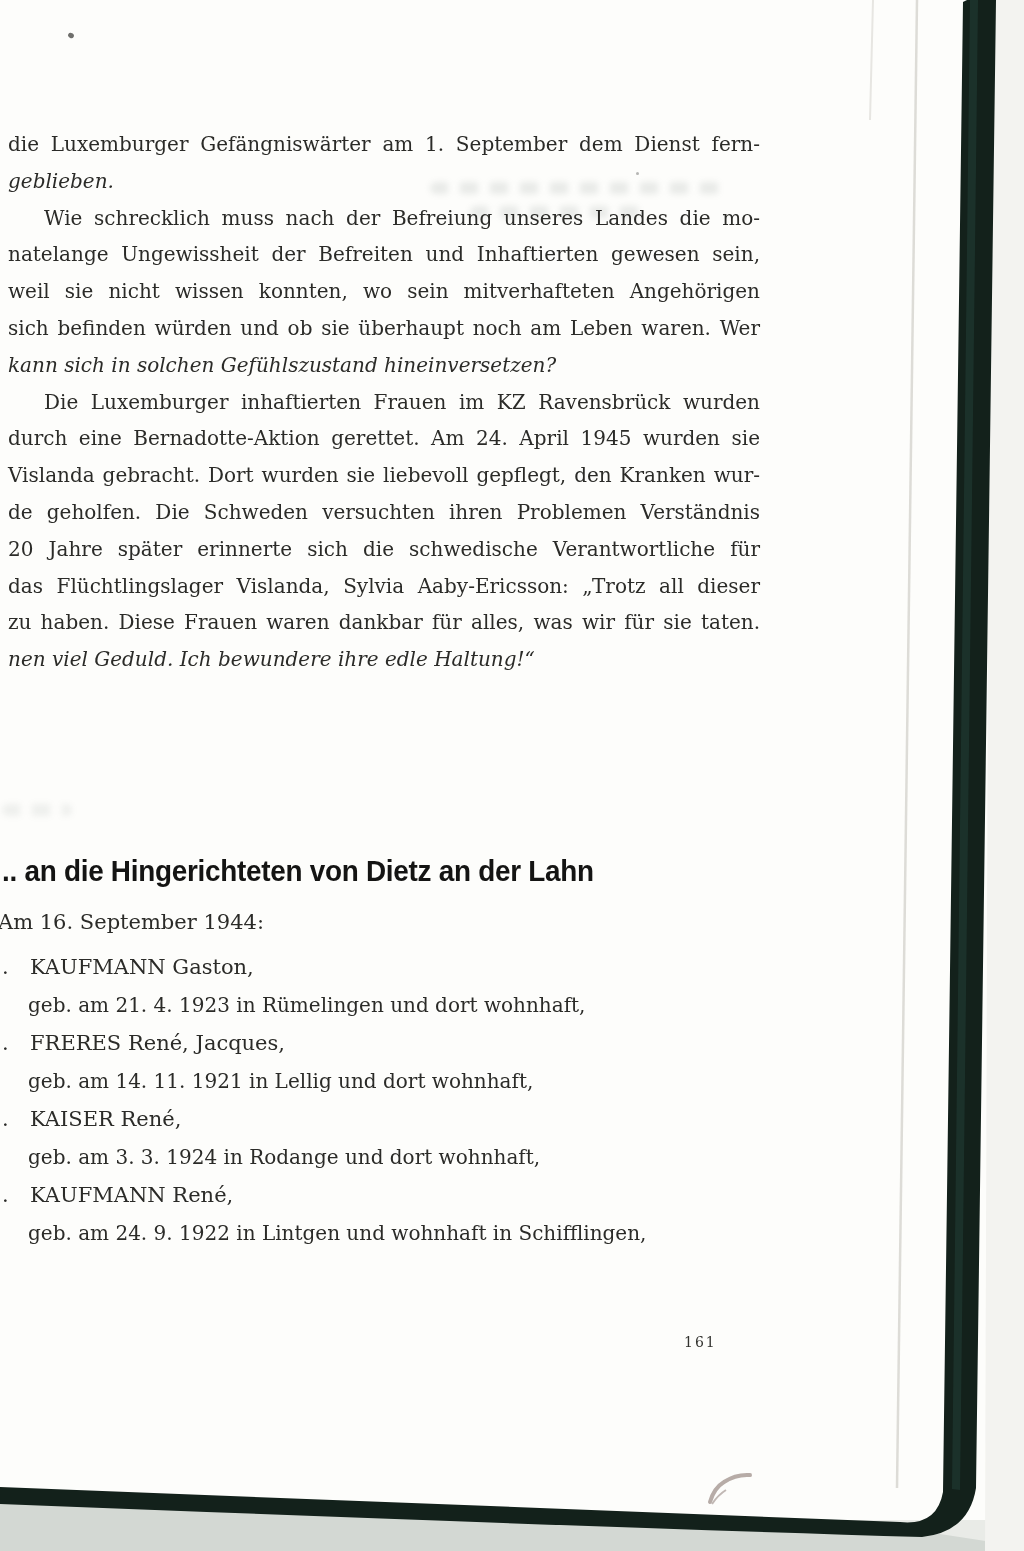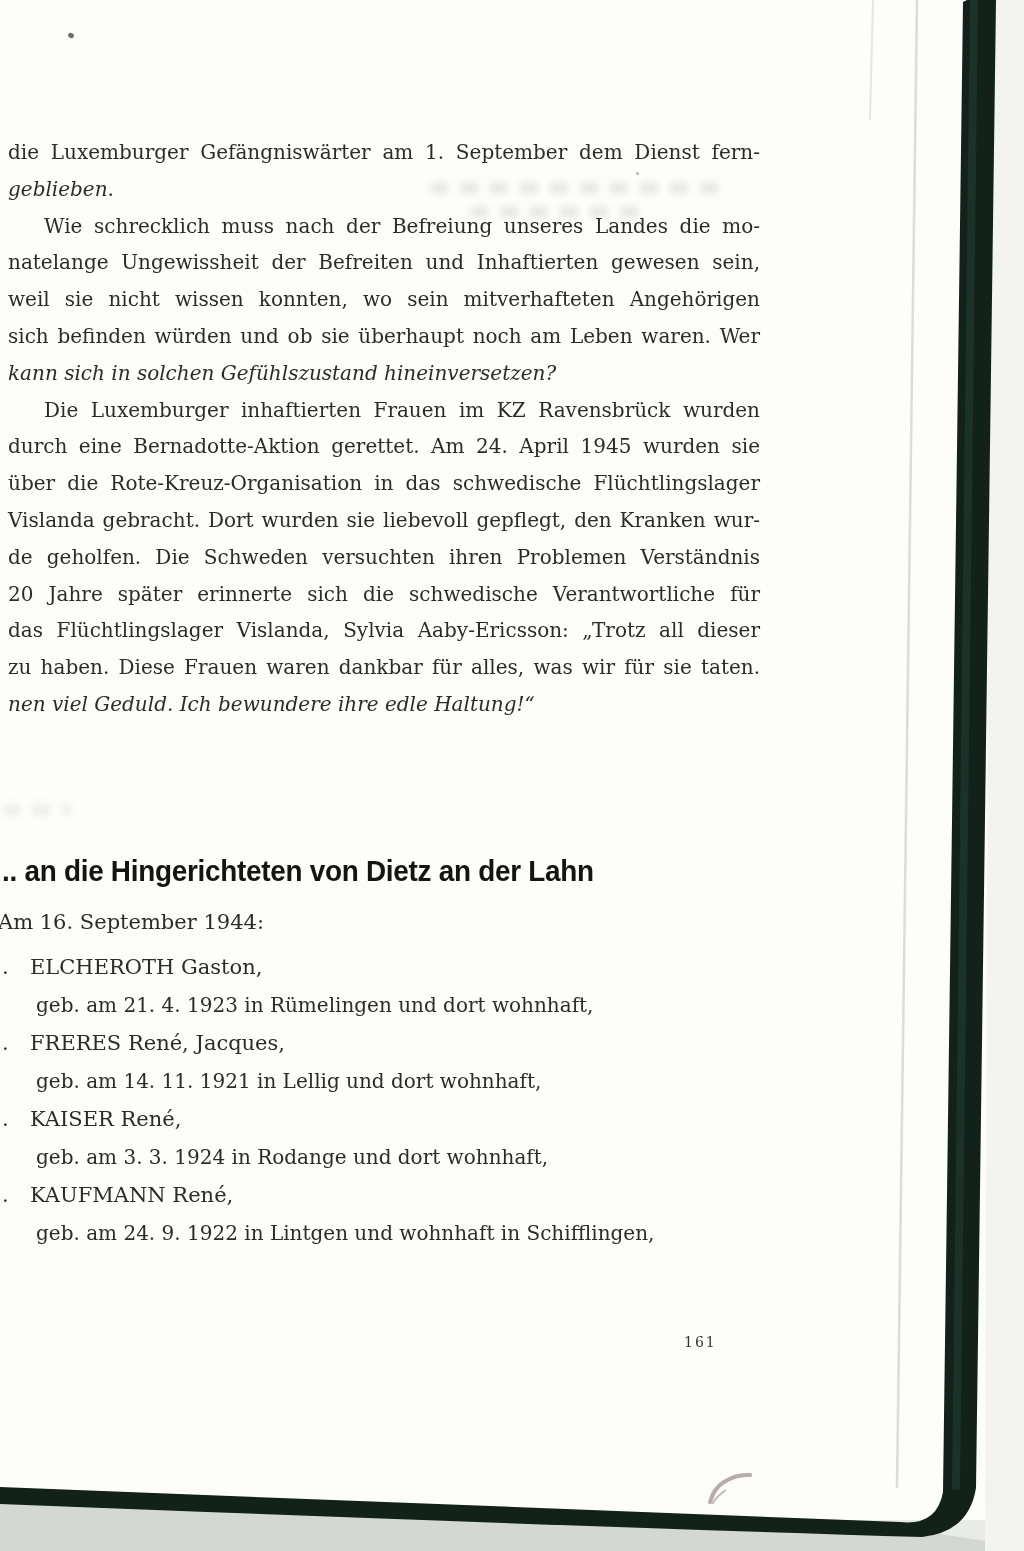--- a/index.html
+++ b/index.html
@@ -9,21 +9,21 @@
     font-family:"DejaVu Serif", serif;
   }
   .paper{
     position:absolute;left:0;top:0;width:1005px;height:1520px;
     background:#fdfdfb;
   }
   .edges-svg{position:absolute;left:0;top:0;pointer-events:none;}
 
   
   .body-text{
-    position:absolute;left:8px;top:134px;width:752px;
+    position:absolute;left:8px;top:126px;width:752px;
     font-size:20px;line-height:36.8px;color:#2b2b28;
   }
   .line{text-align:justify;text-align-last:justify;}
   .line.pend{text-align-last:left;font-style:italic;}
   .line.ind{text-indent:36px;}
 
   
   .heading{
     position:absolute;left:2px;top:854px;
     font-family:"Liberation Sans", sans-serif;font-weight:700;
@@ -33,21 +33,21 @@
   }
   .date-line{
     position:absolute;left:-2px;top:910px;
     font-size:21px;color:#2b2b28;white-space:nowrap;
   }
 
   
   .entries{position:absolute;left:0;top:948px;width:780px;color:#2b2b28;}
   .entry-name{position:relative;padding-left:30px;font-size:21px;line-height:38px;white-space:nowrap;}
   .entry-marker{position:absolute;left:2px;top:0;font-size:21px;}
-  .entry-birth{padding-left:36px;font-size:20px;line-height:38px;white-space:nowrap;}
+  .entry-birth{padding-left:28px;font-size:20px;line-height:38px;white-space:nowrap;}
 
   .page-number{
     position:absolute;left:684px;top:1334px;
     font-size:14px;letter-spacing:2px;color:#33332f;
   }
 
   
   .ghost{
     position:absolute;height:12px;border-radius:6px;
     background:repeating-linear-gradient(90deg, rgba(125,135,130,.45) 0 18px, rgba(125,135,130,0) 18px 30px);
@@ -94,38 +94,37 @@
 <div class="body-text">
   <div class="line">die Luxemburger Gefängniswärter am 1. September dem Dienst fern-</div>
   <div class="line pend">geblieben.</div>
   <div class="line ind">Wie schrecklich muss nach der Befreiung unseres Landes die mo-</div>
   <div class="line">natelange Ungewissheit der Befreiten und Inhaftierten gewesen sein,</div>
   <div class="line">weil sie nicht wissen konnten, wo sein mitverhafteten Angehörigen</div>
   <div class="line">sich befinden würden und ob sie überhaupt noch am Leben waren. Wer</div>
   <div class="line pend">kann sich in solchen Gefühlszustand hineinversetzen?</div>
   <div class="line ind">Die Luxemburger inhaftierten Frauen im KZ Ravensbrück wurden</div>
   <div class="line">durch eine Bernadotte-Aktion gerettet. Am 24. April 1945 wurden sie</div>
-  <div class="line">über die Rote-Kreuz-Organisation in das schwedische Flüchtlingslager</div>
   <div class="line">Vislanda gebracht. Dort wurden sie liebevoll gepflegt, den Kranken wur-</div>
   <div class="line">de geholfen. Die Schweden versuchten ihren Problemen Verständnis</div>
   <div class="line">20 Jahre später erinnerte sich die schwedische Verantwortliche für</div>
   <div class="line">das Flüchtlingslager Vislanda, Sylvia Aaby-Ericsson: „Trotz all dieser</div>
   <div class="line">zu haben. Diese Frauen waren dankbar für alles, was wir für sie taten.</div>
   <div class="line pend">nen viel Geduld. Ich bewundere ihre edle Haltung!“</div>
 </div>
 
 <div class="heading">.. an die Hingerichteten von Dietz an der Lahn</div>
 
 <div class="date-line">Am 16. September 1944:</div>
 
 <div class="entries">
 
   <div class="entry-name">
     <span class="entry-marker">.</span>
-    <span>ELCHEROTH Gaston,</span>
+    <span>KAUFMANN Gaston,</span>
   </div>
   <div class="entry-birth">geb. am 21. 4. 1923 in Rümelingen und dort wohnhaft,</div>
 
   <div class="entry-name">
     <span class="entry-marker">.</span>
     <span>FRERES René, Jacques,</span>
   </div>
   <div class="entry-birth">geb. am 14. 11. 1921 in Lellig und dort wohnhaft,</div>
 
   <div class="entry-name">

